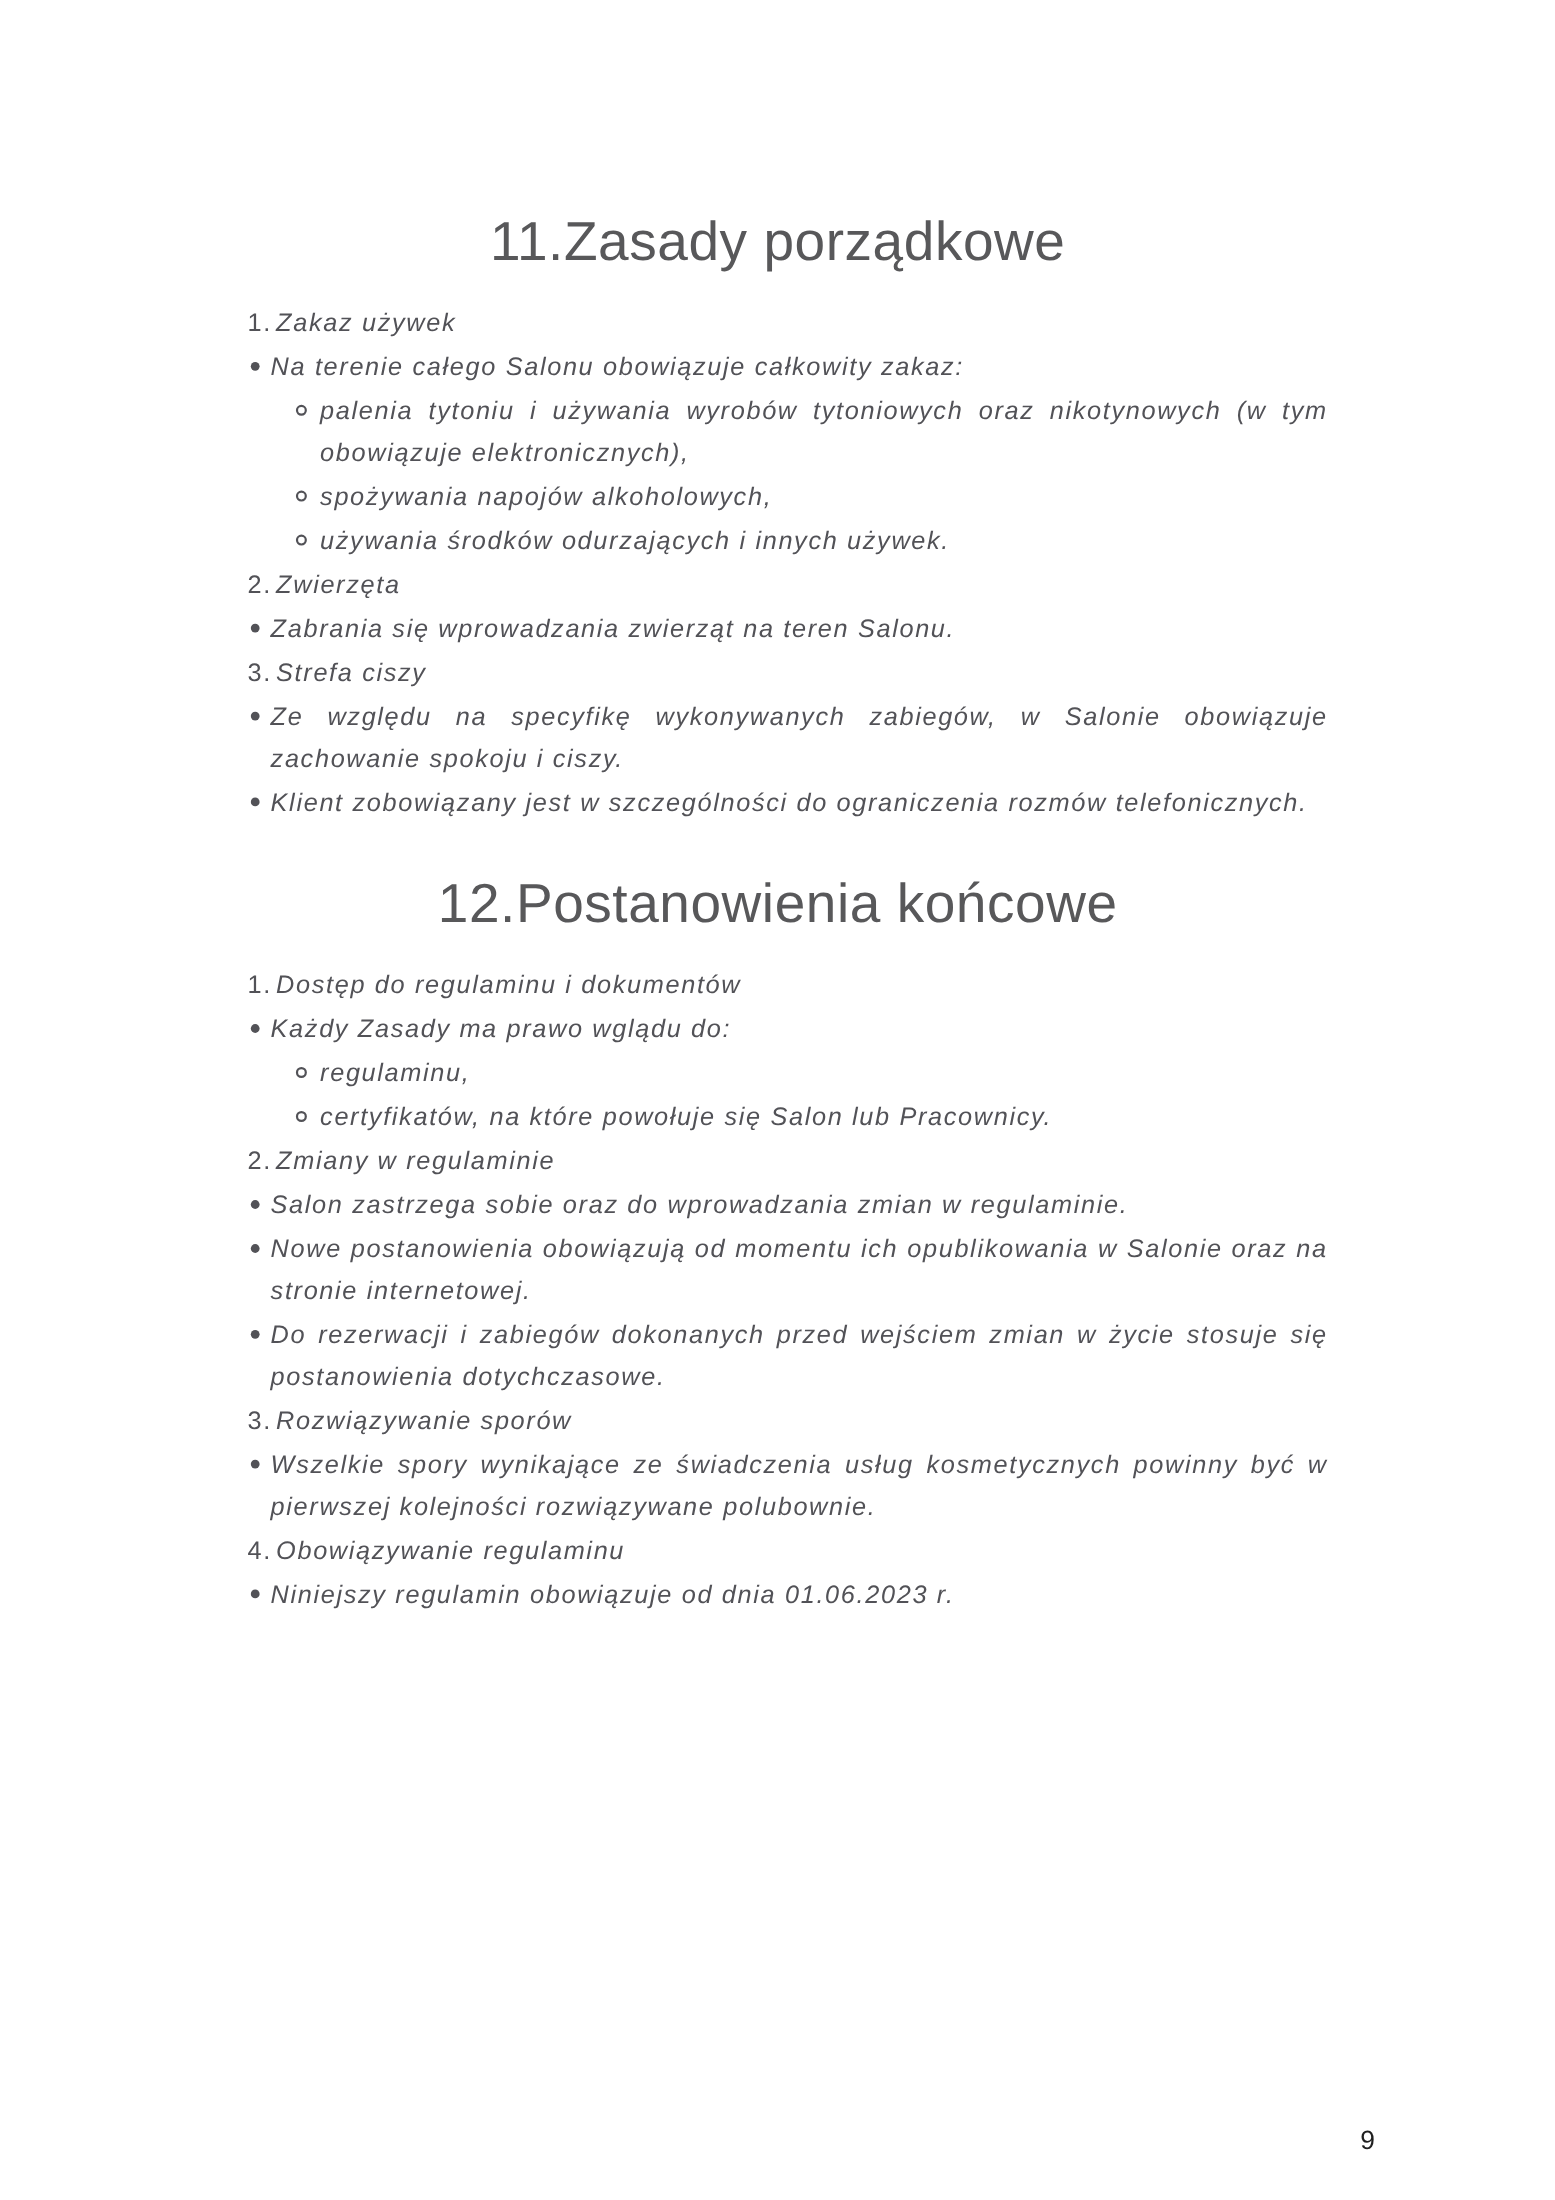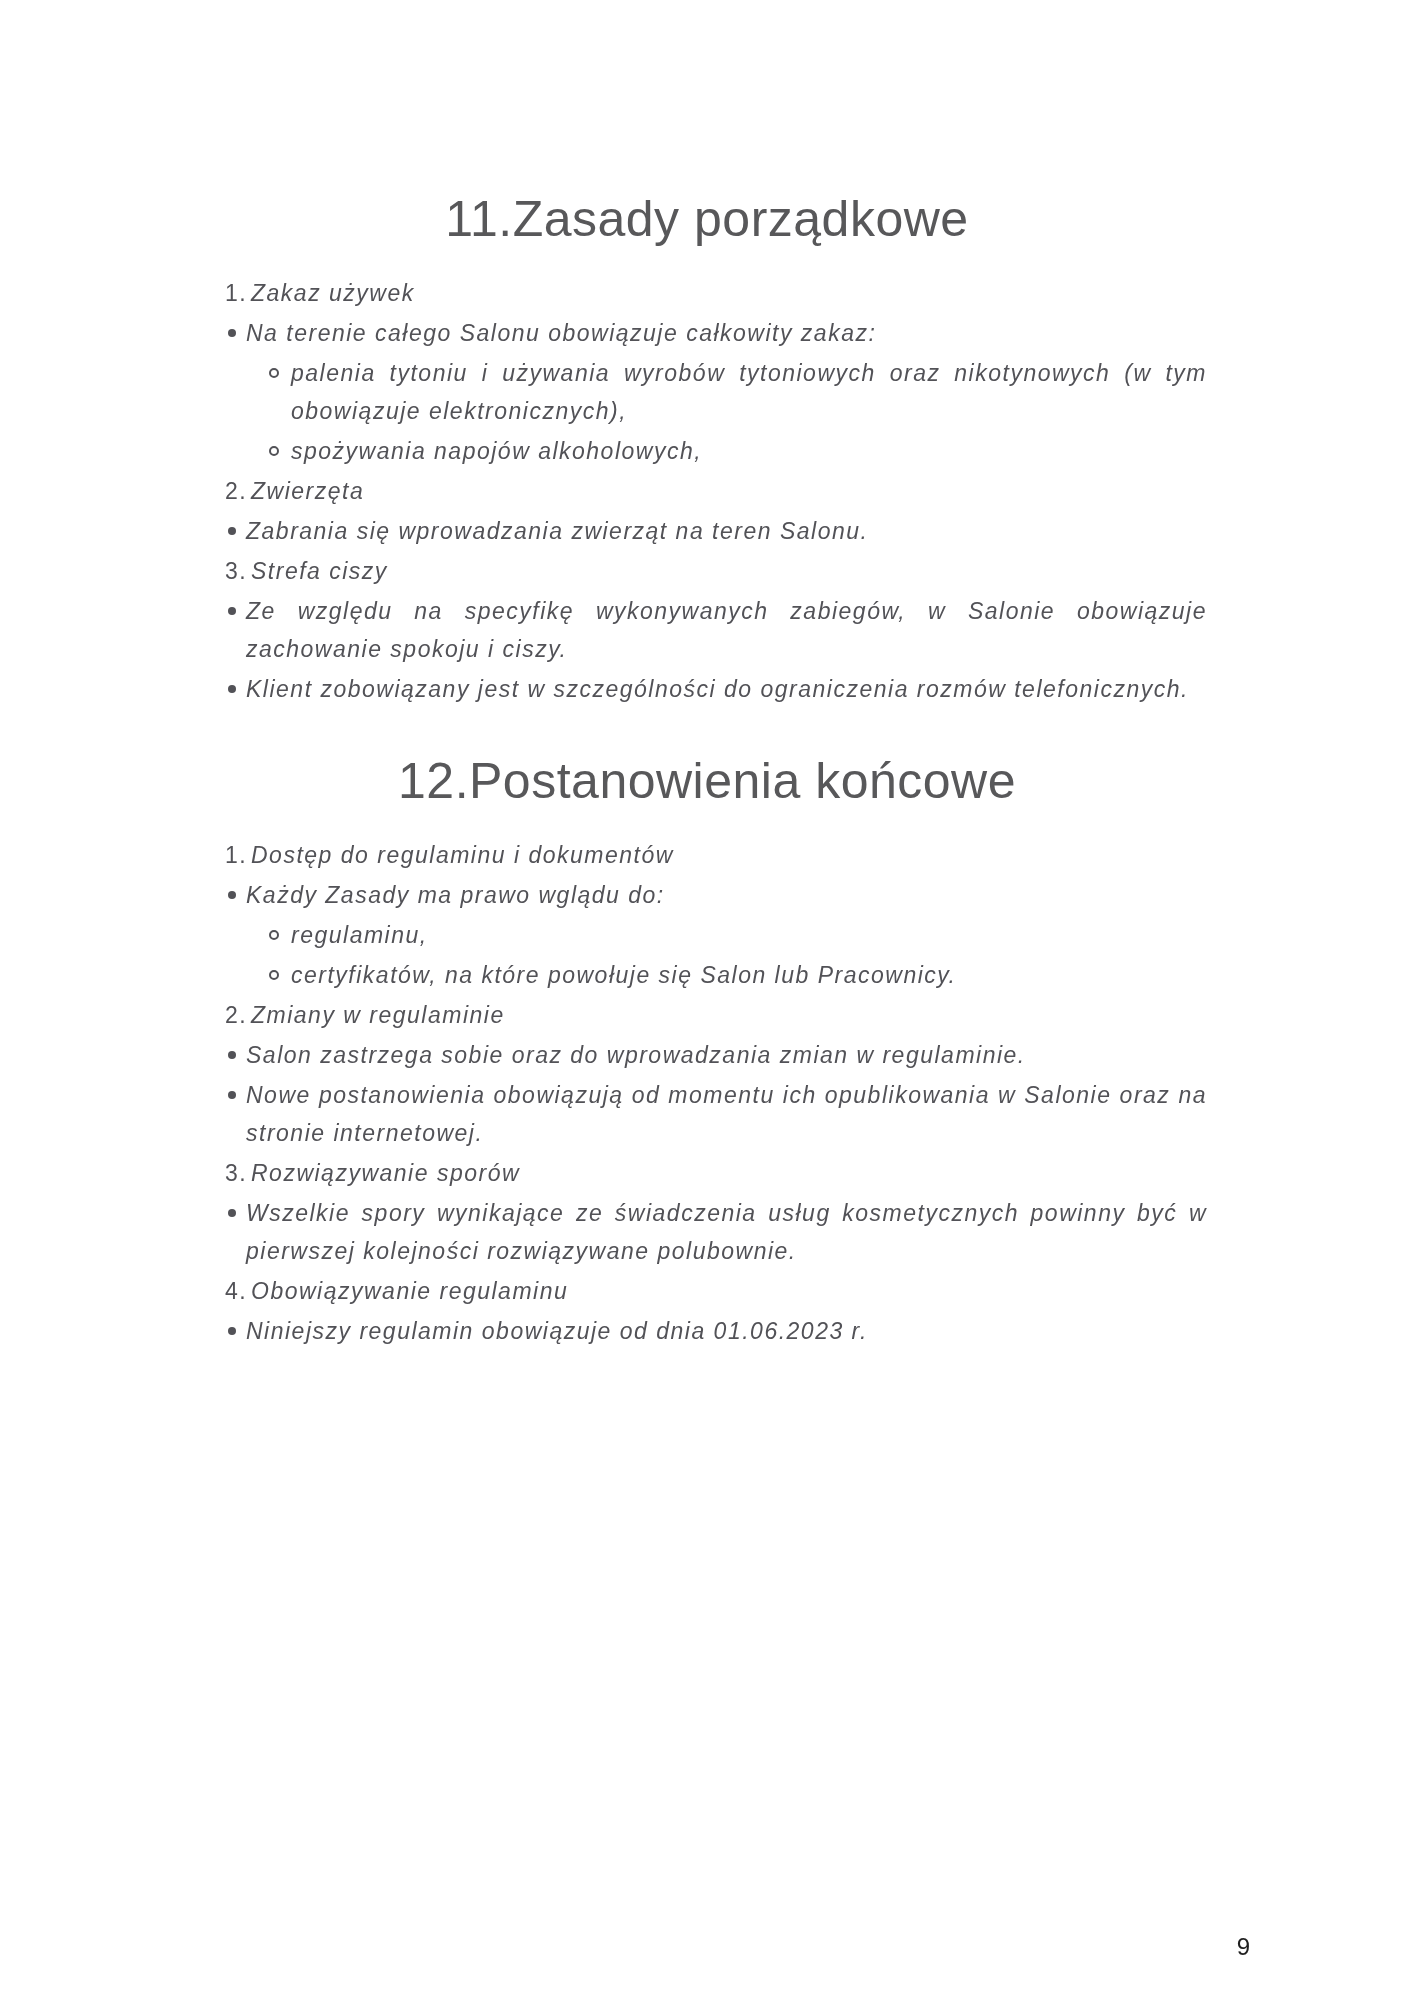--- a/index.html
+++ b/index.html
@@ -108,20 +108,26 @@
             <i class="ring"></i>
           </span>
           <span class="text">palenia tytoniu i używania wyrobów tytoniowych oraz nikotynowych (w tym obowiązuje elektronicznych),</span>
         </div>
         <div class="row sub">
           <span class="marker">
             <i class="ring"></i>
           </span>
           <span class="text">spożywania napojów alkoholowych,</span>
         </div>
+        <div class="row sub">
+          <span class="marker">
+            <i class="ring"></i>
+          </span>
+          <span class="text">używania środków odurzających i innych używek.</span>
+        </div>
         <div class="row number">
           <span class="marker">2.</span>
           <span class="text">Zwierzęta</span>
         </div>
         <div class="row bullet">
           <span class="marker">
             <i class="dot"></i>
           </span>
           <span class="text">Zabrania się wprowadzania zwierząt na teren Salonu.</span>
         </div>
@@ -178,20 +184,26 @@
             <i class="dot"></i>
           </span>
           <span class="text">Salon zastrzega sobie oraz do wprowadzania zmian w regulaminie.</span>
         </div>
         <div class="row bullet">
           <span class="marker">
             <i class="dot"></i>
           </span>
           <span class="text">Nowe postanowienia obowiązują od momentu ich opublikowania w Salonie oraz na stronie internetowej.</span>
         </div>
+        <div class="row bullet">
+          <span class="marker">
+            <i class="dot"></i>
+          </span>
+          <span class="text">Do rezerwacji i zabiegów dokonanych przed wejściem zmian w życie stosuje się postanowienia dotychczasowe.</span>
+        </div>
         <div class="row number">
           <span class="marker">3.</span>
           <span class="text">Rozwiązywanie sporów</span>
         </div>
         <div class="row bullet">
           <span class="marker">
             <i class="dot"></i>
           </span>
           <span class="text">Wszelkie spory wynikające ze świadczenia usług kosmetycznych powinny być w pierwszej kolejności rozwiązywane polubownie.</span>
         </div>

